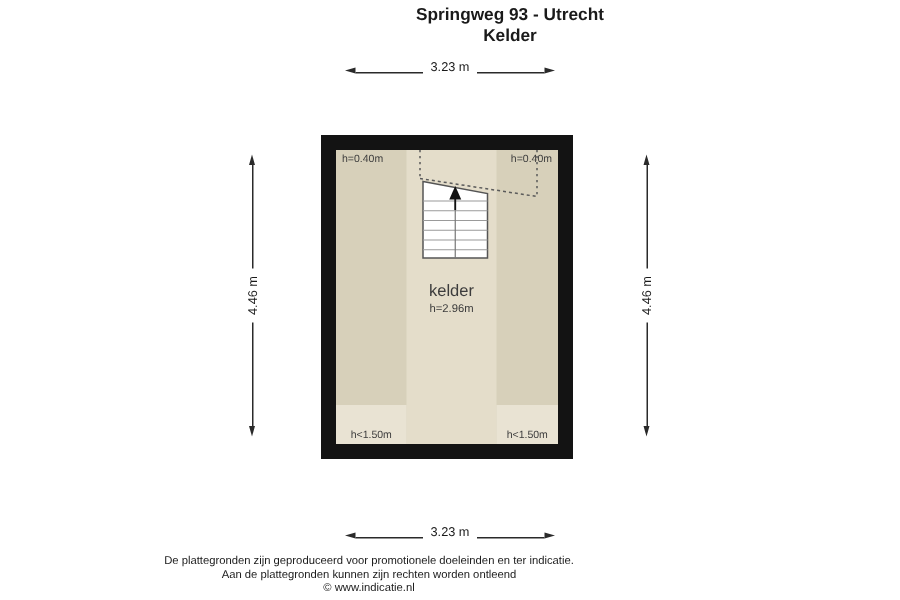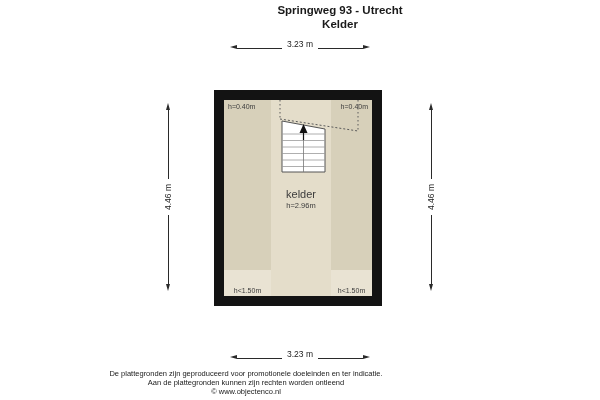--- a/index.html
+++ b/index.html
@@ -123,16 +123,16 @@
     <span class="arr arr-left"></span>
     <span class="dim-seg-h"></span>
     <span class="dim-label-h">3.23 m</span>
     <span class="dim-seg-h"></span>
     <span class="arr arr-right"></span>
   </div>
 
   <div class="footer">
     <div class="footer-line">De plattegronden zijn geproduceerd voor promotionele doeleinden en ter indicatie.</div>
     <div class="footer-line">Aan de plattegronden kunnen zijn rechten worden ontleend</div>
-    <div class="footer-line">© www.objectenco.nl</div>
+    <div class="footer-line">© www.indicatie.nl</div>
   </div>
 
 </div>
 
 </body></html>

